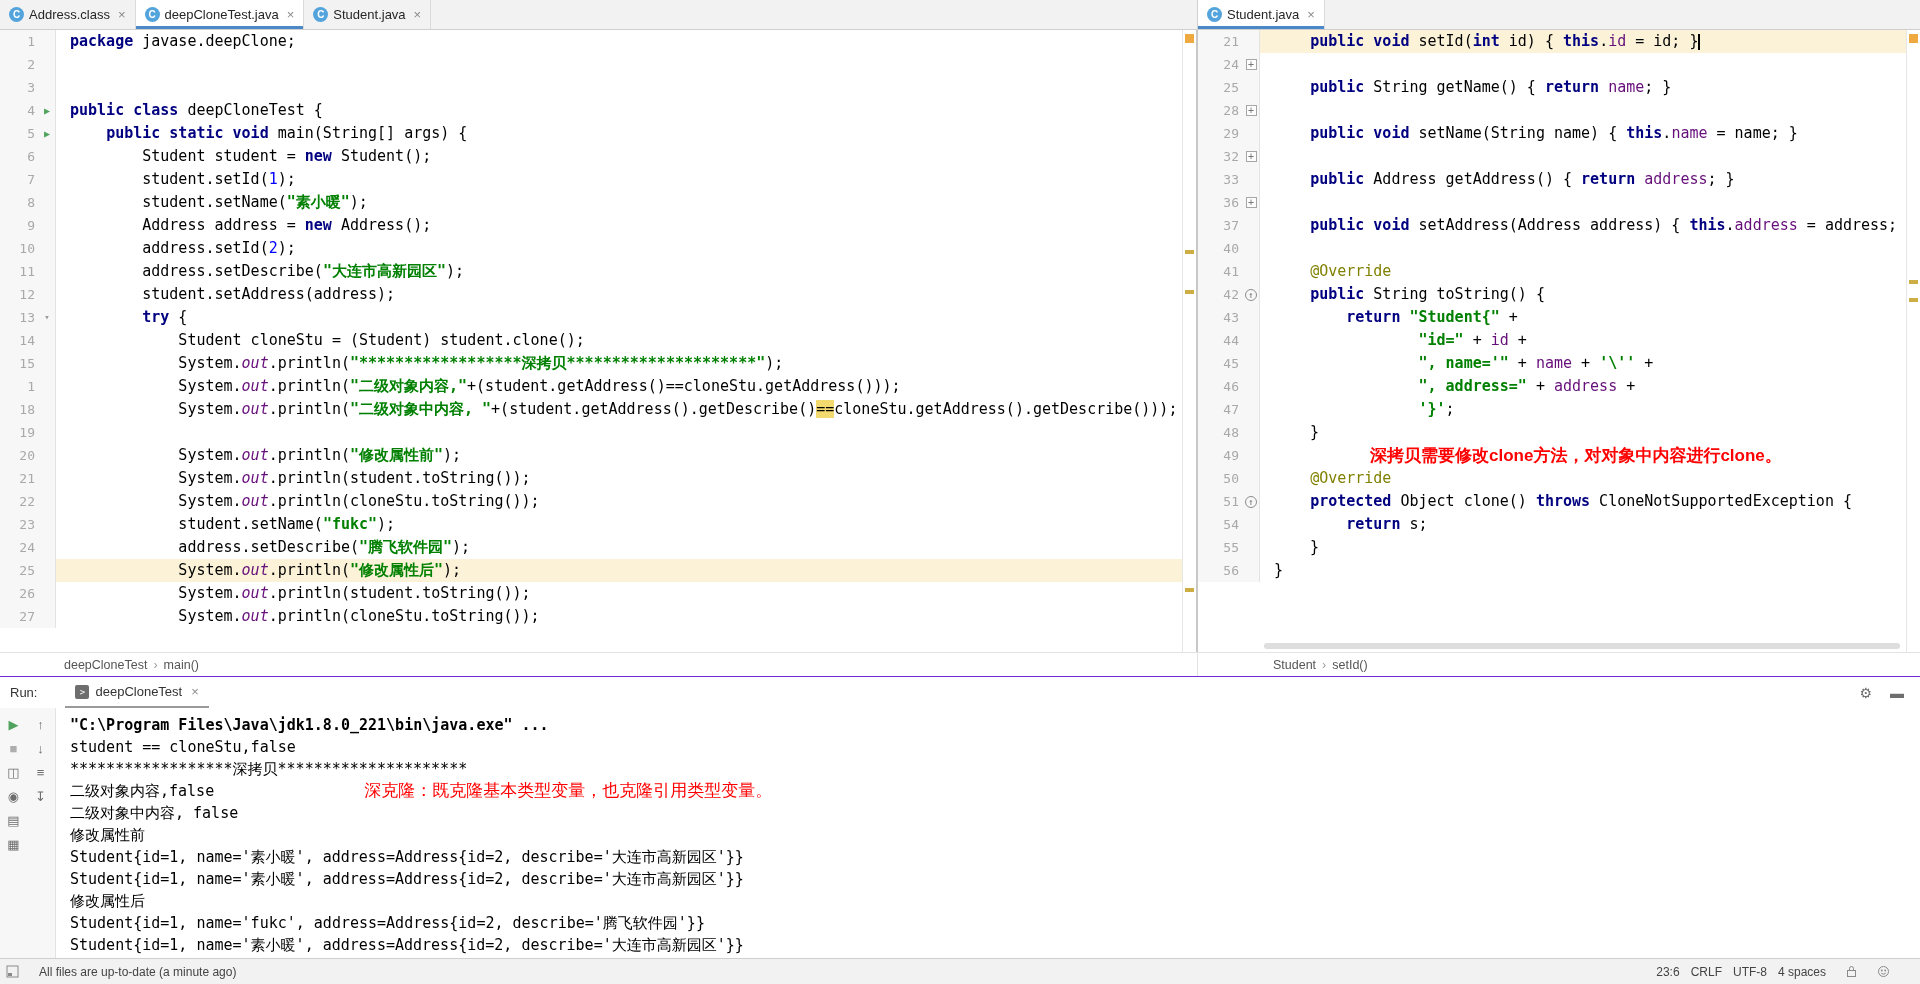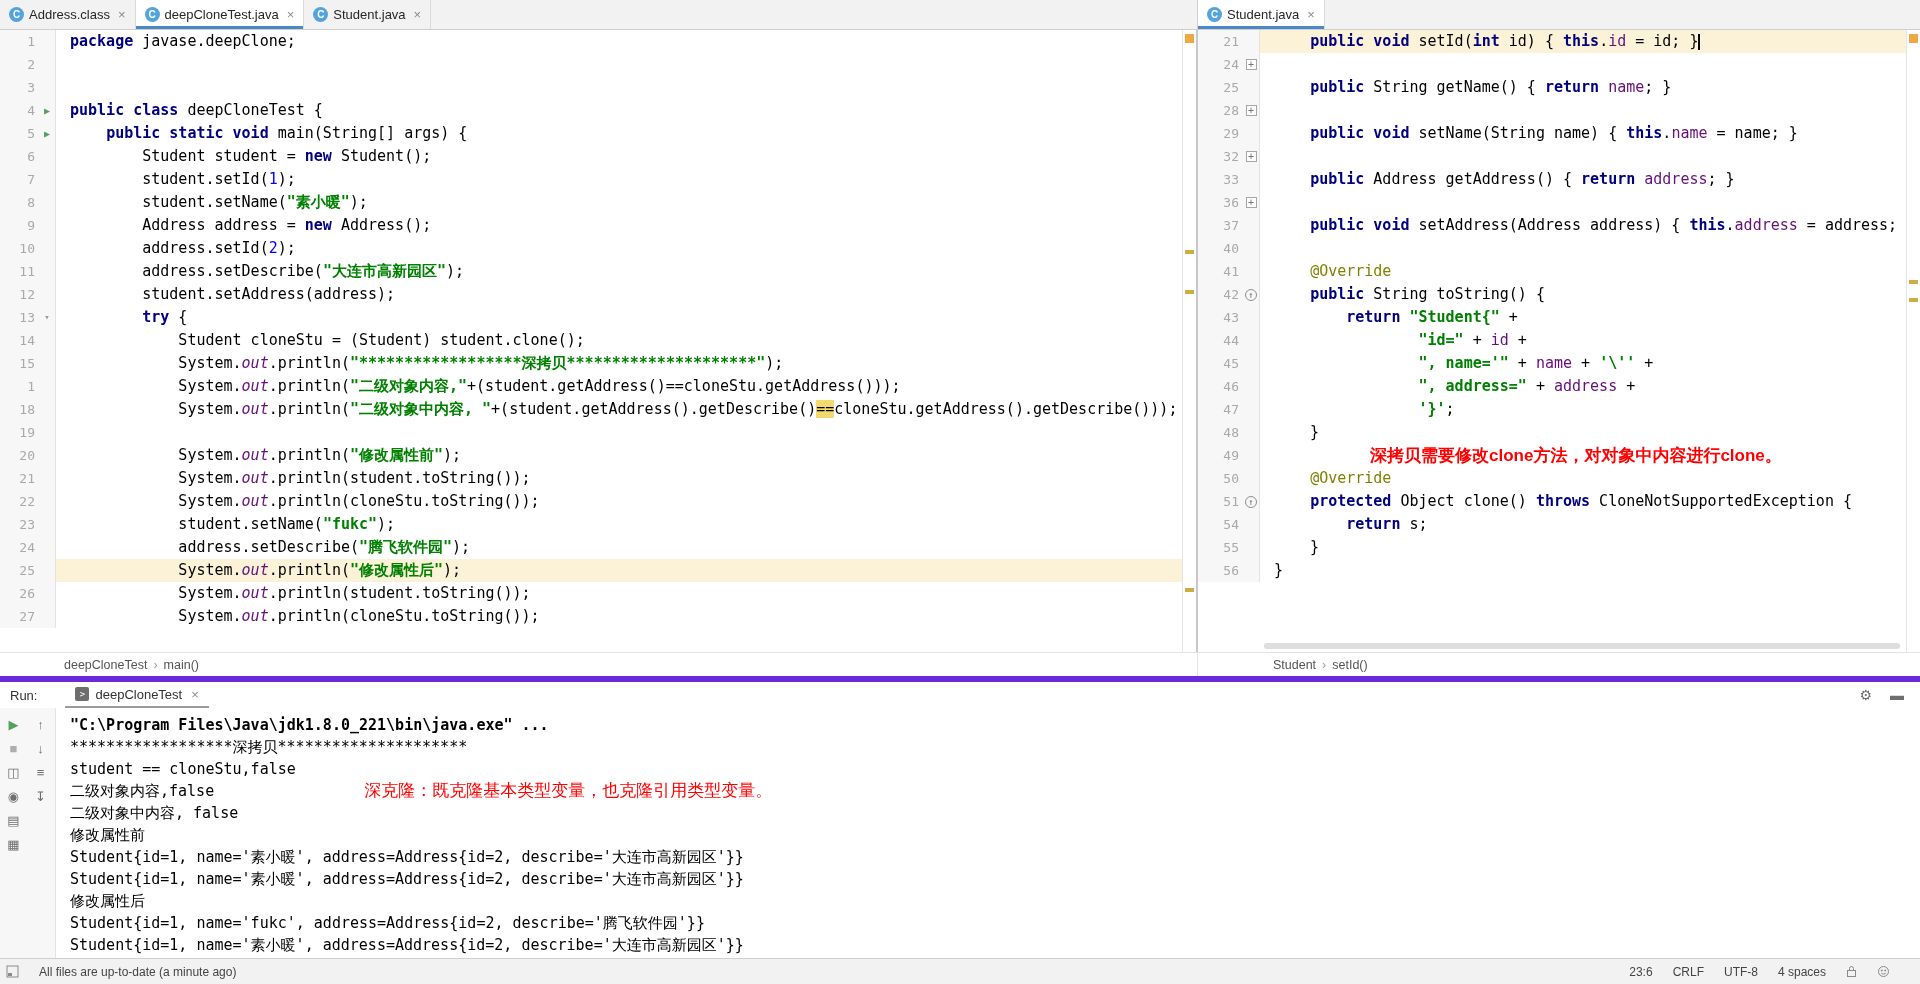--- a/index.html
+++ b/index.html
@@ -51,21 +51,21 @@
 
   
   .crumbsrow{height:24px;display:flex;background:#fff;border-top:1px solid #E3E3E3;font-size:12.5px;color:#555;flex-shrink:0}
   .crumbhalf{display:flex;align-items:center}
   .crumbhalf.leftc{width:1198px;padding-left:64px;border-right:1px solid #E3E3E3}
   .crumbhalf.rightc{flex:1;padding-left:75px}
   .crumbsep{margin:0 6px;color:#999}
   .crumb{color:#555}
 
   
-  .runhdr{height:32px;background:#fff;border-top:6px solid #6d28d9;display:flex;align-items:center;font-size:13px;color:#333;flex-shrink:0}
+  .runhdr{height:32px;background:#fff;border-top:1px solid #6d28d9;display:flex;align-items:center;font-size:13px;color:#333;flex-shrink:0}
   .runlabel{margin-left:10px;color:#333}
   .runtab{display:flex;align-items:center;gap:6px;margin-left:28px;padding:0 10px;height:100%;border-bottom:2px solid #9A9A9A}
   .termicon{width:14px;height:14px;background:#6E6E6E;border-radius:2px;color:#fff;font-size:9px;display:flex;align-items:center;justify-content:center;font-family:"DejaVu Sans Mono",monospace}
   .runhdricons{margin-left:auto;display:flex;gap:18px;padding-right:16px;color:#6E6E6E;font-size:14px}
   .runhdricons span{cursor:default}
   .runbody{height:250px;display:flex;flex-shrink:0;background:#fff}
   .runtoolbar{width:56px;background:#F7F7F7;border-right:1px solid #E3E3E3;display:flex;padding-top:4px}
   .tbcol{width:27px;display:flex;flex-direction:column;align-items:center}
   .tbicon{height:24px;display:flex;align-items:center;justify-content:center;font-size:13px;color:#6E6E6E;width:100%}
   .consoleout{flex:1;padding:6px 10px 0 14px;font-family:"DejaVu Sans Mono","DejaVu Sans",monospace;font-size:15px;line-height:22px;color:#000;overflow:hidden;position:relative}
@@ -224,22 +224,22 @@
         </div>
         <div class="tbcol">
           <div class="tbicon" style="color: rgb(110, 110, 110);">↑</div>
           <div class="tbicon" style="color: rgb(110, 110, 110);">↓</div>
           <div class="tbicon" style="color: rgb(110, 110, 110);">≡</div>
           <div class="tbicon" style="color: rgb(110, 110, 110);">↧</div>
         </div>
       </div>
     <div class="consoleout" id="consoleOut">
         <div class="cline cbold"><span>"C:\Program Files\Java\jdk1.8.0_221\bin\java.exe" ...</span></div>
+        <div class="cline"><span>student == cloneStu,false</span></div>
         <div class="cline"><span>******************深拷贝*********************</span></div>
-        <div class="cline"><span>student == cloneStu,false</span></div>
         <div class="cline"><span>二级对象内容,false</span><span class="cann">深克隆：既克隆基本类型变量，也克隆引用类型变量。</span></div>
         <div class="cline"><span>二级对象中内容, false</span></div>
         <div class="cline"><span>修改属性前</span></div>
         <div class="cline"><span>Student{id=1, name='素小暖', address=Address{id=2, describe='大连市高新园区'}}</span></div>
         <div class="cline"><span>Student{id=1, name='素小暖', address=Address{id=2, describe='大连市高新园区'}}</span></div>
         <div class="cline"><span>修改属性后</span></div>
         <div class="cline"><span>Student{id=1, name='fukc', address=Address{id=2, describe='腾飞软件园'}}</span></div>
         <div class="cline"><span>Student{id=1, name='素小暖', address=Address{id=2, describe='大连市高新园区'}}</span></div>
       </div>
   </div>
@@ -248,21 +248,21 @@
     <div class="sb-left">
       <span class="sbicon">
         <svg width="13" height="13" viewBox="0 0 13 13">
             <rect x="1" y="1" width="11" height="11" fill="none" stroke="#8A8A8A"></rect>
             <rect x="2" y="8" width="4" height="3" fill="#8A8A8A"></rect>
           </svg>
       </span>
       <span>All files are up-to-date (a minute ago)</span>
     </div>
     <div class="sb-right">
-      <span id="statusItems" style="display:flex;gap:20px">
+      <span id="statusItems" style="display:flex;gap:11px">
           <span class="stitem">23:6</span>
           <span class="stitem">CRLF</span>
           <span class="stitem">UTF-8</span>
           <span class="stitem">4 spaces</span>
         </span>
       <span class="sbicon">
         <svg width="11" height="13" viewBox="0 0 11 13">
             <rect x="1.5" y="5.5" width="8" height="6" fill="none" stroke="#8A8A8A"></rect>
             <path d="M3.5 5.5 V3.5 a2 2 0 0 1 4 0 V5.5" fill="none" stroke="#8A8A8A"></path>
           </svg>

